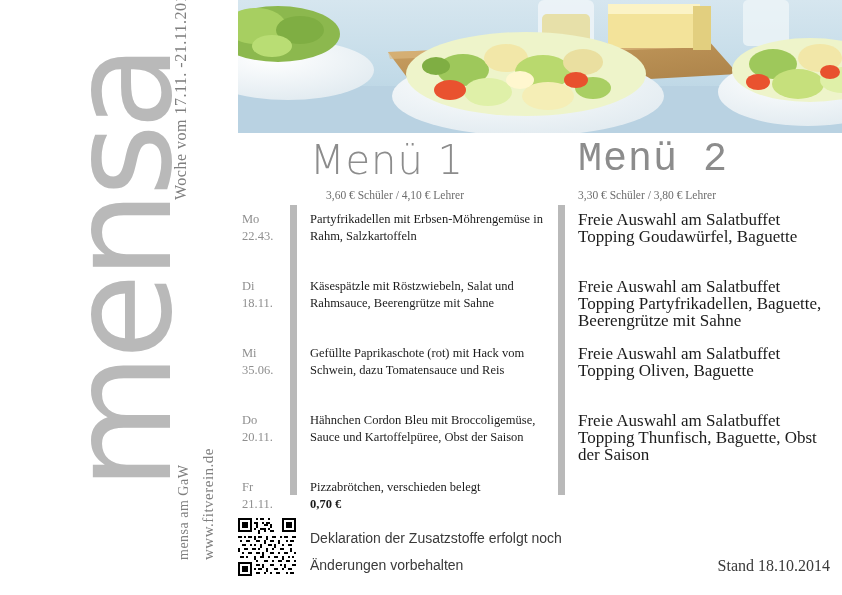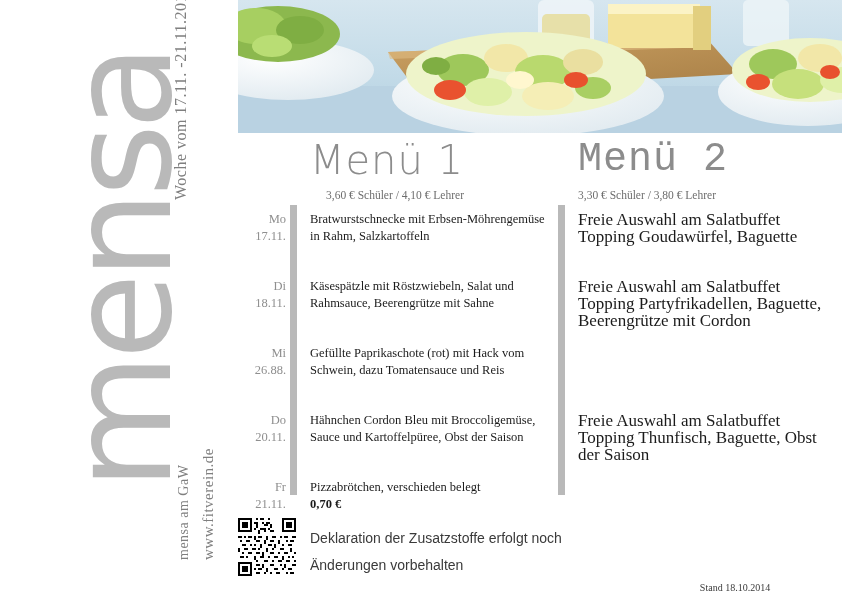--- a/index.html
+++ b/index.html
@@ -135,21 +135,20 @@
   }
   .row .daycell {
     position: absolute;
     left: 4px;
     top: 0;
     width: 44px;
     font-family: "Liberation Serif", serif;
     color: #8f8f8f;
     font-size: 12.5px;
     line-height: 17px;
-    text-align: right;
   }
   .row .daycell .dnum { }
 
   .row .c1 {
     position: absolute;
     left: 72px;
     top: 0;
     width: 240px;
     font-family: "Liberation Serif", serif;
     font-size: 12.5px;
@@ -181,25 +180,25 @@
     left: 310px;
     font-family: Liberation Sans, sans-serif;
     font-size: 14px;
     color: #3a3a3a;
   }
   .footnote.l1 { top: 530px; }
   .footnote.l2 { top: 557px; }
   .stand {
     position: absolute;
     left: 640px;
-    top: 582px;
+    top: 557px;
     width: 190px;
-    text-align: center;
-    font-family: "Liberation Serif", serif;
-    font-size: 10px;
+    text-align: right;
+    font-family: "Liberation Serif", serif;
+    font-size: 16px;
     color: #3a3a3a;
   }
 </style>
 </head>
 <body>
 
 <div class="left-col">
   <div class="brand-word">mensa</div>
   <div class="vert-line vert-week">Woche vom 17.11. -21.11.2014</div>
   <div class="vert-line vert-web">www.fitverein.de</div>
@@ -283,41 +282,42 @@
   <div class="col-price m2">3,30 € Schüler / 3,80 € Lehrer</div>
 
   <div class="sep s1"></div>
   <div class="sep s2"></div>
 
   <div class="rows">
 
     <div class="row">
       <div class="daycell">
         <div>Mo</div>
-        <div class="dnum">17.11.</div>
-      </div>
-      <div class="c1">Bratwurstschnecke mit Erbsen-Möhrengemüse in Rahm, Salzkartoffeln</div>
+        <div class="dnum">22.43.</div>
+      </div>
+      <div class="c1">Partyfrikadellen mit Erbsen-Möhrengemüse in Rahm, Salzkartoffeln</div>
       <div class="c2">Freie Auswahl am Salatbuffet Topping Goudawürfel, Baguette</div>
     </div>
 
     <div class="row">
       <div class="daycell">
         <div>Di</div>
         <div class="dnum">18.11.</div>
       </div>
       <div class="c1">Käsespätzle mit Röstzwiebeln, Salat und Rahmsauce, Beerengrütze mit Sahne</div>
-      <div class="c2">Freie Auswahl am Salatbuffet Topping Partyfrikadellen, Baguette, Beerengrütze mit Cordon</div>
+      <div class="c2">Freie Auswahl am Salatbuffet Topping Partyfrikadellen, Baguette, Beerengrütze mit Sahne</div>
     </div>
 
     <div class="row">
       <div class="daycell">
         <div>Mi</div>
-        <div class="dnum">26.88.</div>
+        <div class="dnum">35.06.</div>
       </div>
       <div class="c1">Gefüllte Paprikaschote (rot) mit Hack vom Schwein, dazu Tomatensauce und Reis</div>
+      <div class="c2">Freie Auswahl am Salatbuffet Topping Oliven, Baguette</div>
     </div>
 
     <div class="row">
       <div class="daycell">
         <div>Do</div>
         <div class="dnum">20.11.</div>
       </div>
       <div class="c1">Hähnchen Cordon Bleu mit Broccoligemüse, Sauce und Kartoffelpüree, Obst der Saison</div>
       <div class="c2">Freie Auswahl am Salatbuffet Topping Thunfisch, Baguette, Obst der Saison</div>
     </div>

